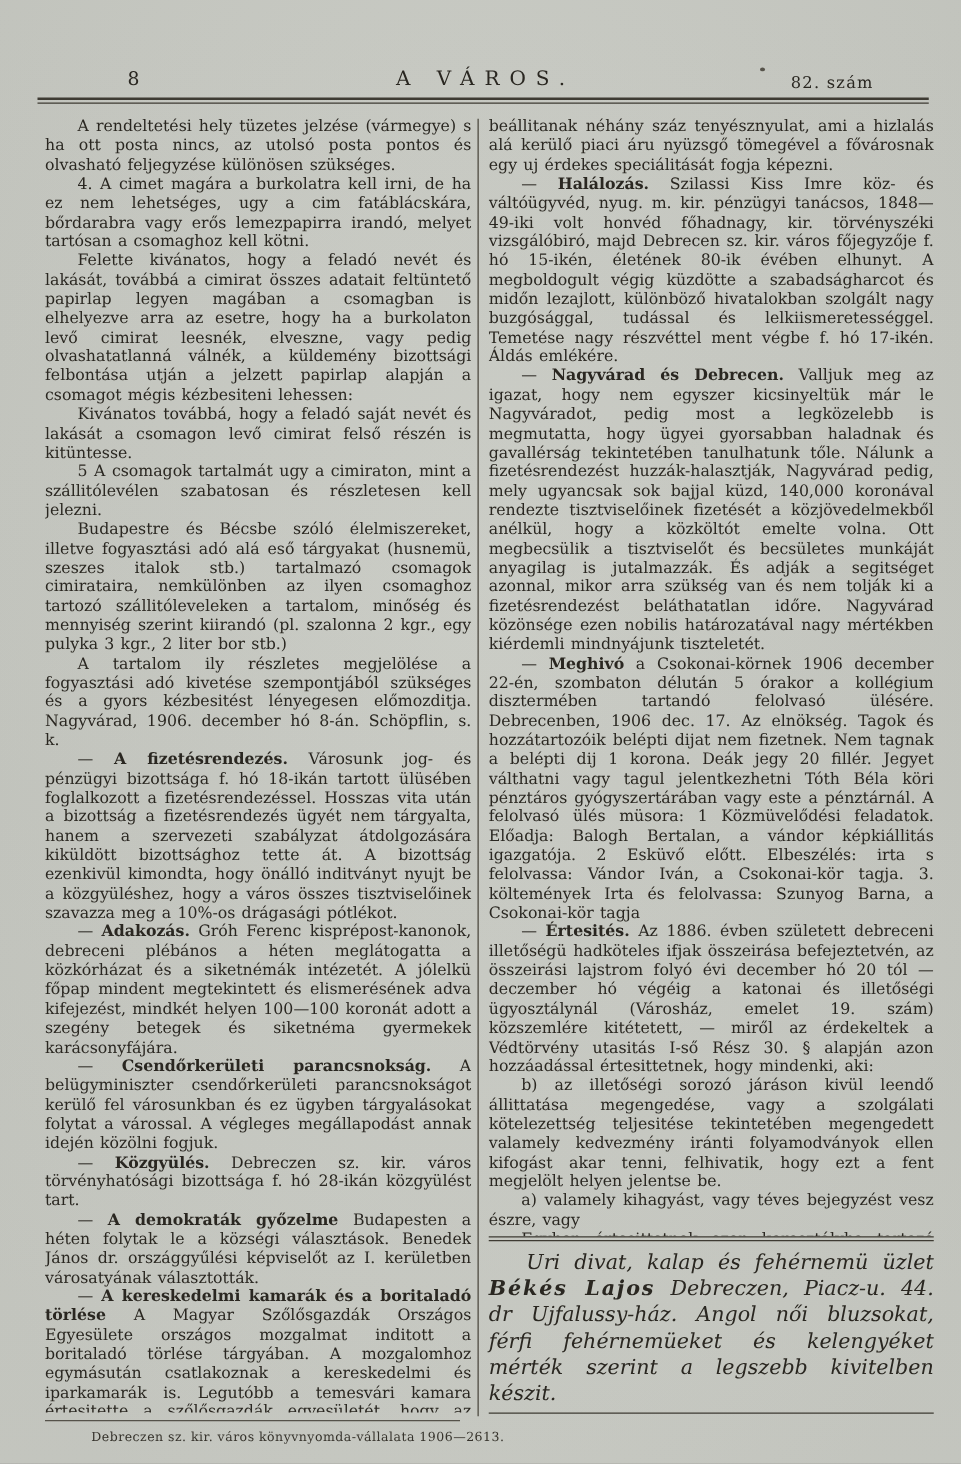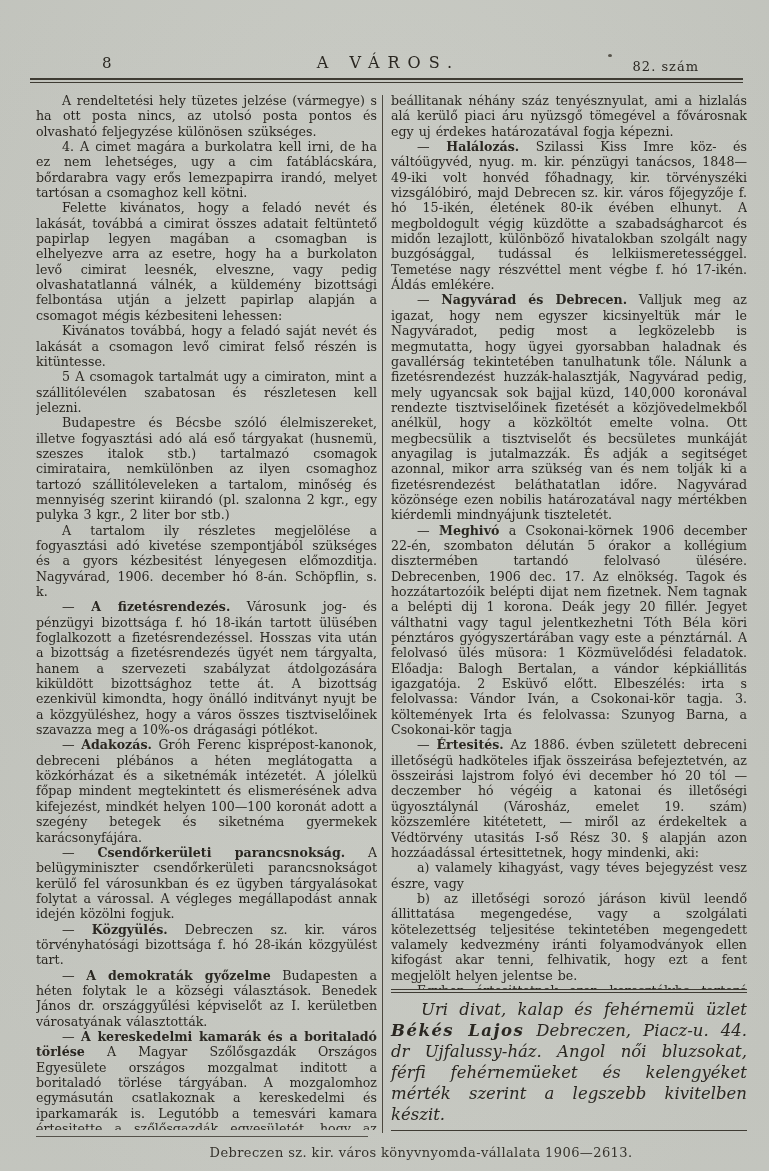--- a/index.html
+++ b/index.html
@@ -106,22 +106,21 @@
   }
   .ad-bottom-rule{
     margin-top:5px;
     border:none;
     border-top:1.3px solid #3e3b33;
   }
   
   .imprint{
     margin-top:6px;
     padding-left:73px;
-    text-align:center;
-    font-size:13px;
+    font-size:10px;
     letter-spacing:0.4px;
     color:#35322b;
     font-family:"DejaVu Serif","Liberation Serif",serif;
   }
   
   .speck{
     position:absolute;top:54px;left:608px;
     width:4px;height:3px;border-radius:50%;
     background:#56534a;
   }
@@ -156,27 +155,27 @@
           <p class="para"><span class="seg ">— </span><span class="seg b">A demokraták győzelme</span><span class="seg "> Budapesten a héten folytak le a községi választások. </span><span class="seg i">Benedek János</span><span class="seg "> dr. országgyűlési képviselőt az I. kerületben városatyának választották.</span></p>
           <p class="para"><span class="seg ">— </span><span class="seg b">A kereskedelmi kamarák és a boritaladó törlése</span><span class="seg "> A Magyar Szőlősgazdák Országos Egyesülete országos mozgalmat inditott a boritaladó törlése tárgyában. A mozgalomhoz egymásután csatlakoznak a kereskedelmi és iparkamarák is. Legutóbb a temesvári kamara értesitette a szőlősgazdák egyesületét, hogy az egyesület álláspontjának megfelelően szintén feliratot intéz az illetékes miniszterekhez a boritaladó törlése végett</span></p>
         </div>
       <hr class="col-end-rule">
     </section>
 
     <div class="col-divider"></div>
 
     <section class="col col-right">
       <div class="flow">
-          <p class="para" style="text-indent: 0px;"><span class="seg ">beállitanak néhány száz tenyésznyulat, ami a hizlalás alá kerülő piaci áru nyüzsgő tömegével a fővárosnak egy uj érdekes határozatával fogja képezni.</span></p>
+          <p class="para" style="text-indent: 0px;"><span class="seg ">beállitanak néhány száz tenyésznyulat, ami a hizlalás alá kerülő piaci áru nyüzsgő tömegével a fővárosnak egy uj érdekes speciálitását fogja képezni.</span></p>
           <p class="para"><span class="seg ">— </span><span class="seg b">Halálozás.</span><span class="seg "> Szilassi </span><span class="seg i">Kiss Imre</span><span class="seg "> köz- és váltóügyvéd, nyug. m. kir. pénzügyi tanácsos, 1848—49-iki volt honvéd főhadnagy, kir. törvényszéki vizsgálóbiró, majd Debrecen sz. kir. város főjegyzője f. hó 15-ikén, életének 80-ik évében elhunyt. A megboldogult végig küzdötte a szabadságharcot és midőn lezajlott, különböző hivatalokban szolgált nagy buzgósággal, tudással és lelkiismeretességgel. Temetése nagy részvéttel ment végbe f. hó 17-ikén. Áldás emlékére.</span></p>
           <p class="para"><span class="seg ">— </span><span class="seg b">Nagyvárad és Debrecen.</span><span class="seg "> Valljuk meg az igazat, hogy nem egyszer kicsinyeltük már le Nagyváradot, pedig most a legközelebb is megmutatta, hogy ügyei gyorsabban haladnak és gavallérság tekintetében tanulhatunk tőle. Nálunk a fizetésrendezést huzzák-halasztják, Nagyvárad pedig, mely ugyancsak sok bajjal küzd, 140,000 koronával rendezte tisztviselőinek fizetését a közjövedelmekből anélkül, hogy a közköltót emelte volna. Ott megbecsülik a tisztviselőt és becsületes munkáját anyagilag is jutalmazzák. És adják a segitséget azonnal, mikor arra szükség van és nem tolják ki a fizetésrendezést beláthatatlan időre. Nagyvárad közönsége ezen nobilis határozatával nagy mértékben kiérdemli mindnyájunk tiszteletét.</span></p>
           <p class="para"><span class="seg ">— </span><span class="seg b">Meghivó</span><span class="seg "> a Csokonai-körnek 1906 december 22-én, szombaton délután 5 órakor a kollégium disztermében tartandó felolvasó ülésére. Debrecenben, 1906 dec. 17. Az elnökség. Tagok és hozzátartozóik belépti dijat nem fizetnek. Nem tagnak a belépti dij 1 korona. Deák jegy 20 fillér. Jegyet válthatni vagy tagul jelentkezhetni Tóth Béla köri pénztáros gyógyszertárában vagy este a pénztárnál. A felolvasó ülés müsora: 1 Közmüvelődési feladatok. Előadja: Balogh Bertalan, a vándor képkiállitás igazgatója. 2 Esküvő előtt. Elbeszélés: irta s felolvassa: Vándor Iván, a Csokonai-kör tagja. 3. költemények Irta és felolvassa: Szunyog Barna, a Csokonai-kör tagja</span></p>
           <p class="para"><span class="seg ">— </span><span class="seg b">Értesités.</span><span class="seg "> Az 1886. évben született debreceni illetőségü hadköteles ifjak összeirása befejeztetvén, az összeirási lajstrom folyó évi december hó 20 tól — deczember hó végéig a katonai és illetőségi ügyosztálynál (Városház, emelet 19. szám) közszemlére kitétetett, — miről az érdekeltek a Védtörvény utasitás I-ső Rész 30. § alapján azon hozzáadással értesittetnek, hogy mindenki, aki:</span></p>
+          <p class="para"><span class="seg i">b)</span><span class="seg "> az illetőségi sorozó járáson kivül leendő állittatása megengedése, vagy a szolgálati kötelezettség teljesitése tekintetében megengedett valamely kedvezmény iránti folyamodványok ellen kifogást akar tenni, felhivatik, hogy ezt a fent megjelölt helyen jelentse be.</span></p>
           <p class="para"><span class="seg i">a)</span><span class="seg "> valamely kihagyást, vagy téves bejegyzést vesz észre, vagy</span></p>
-          <p class="para"><span class="seg i">b)</span><span class="seg "> az illetőségi sorozó járáson kivül leendő állittatása megengedése, vagy a szolgálati kötelezettség teljesitése tekintetében megengedett valamely kedvezmény iránti folyamodványok ellen kifogást akar tenni, felhivatik, hogy ezt a fent megjelölt helyen jelentse be.</span></p>
           <p class="para"><span class="seg ">Egyben értesittetnek ezen korosztályba tartozó hadkötelesek, hogy a sorshuzás 1907. évi január hó 25 én délelőtt 9 órakor a városház nagytanács termében tartatik meg. </span></p>
         </div>
       <div class="ad-block">
         <div class="ad-top-rule"></div>
         <p class="ad-text"><span class="seg i">Uri divat, kalap és fehérnemü üzlet </span><span class="seg bi">Békés Lajos</span><span class="seg i"> Debreczen, Piacz-u. 44. dr Ujfalussy-ház. Angol női bluzsokat, férfi fehérnemüeket és kelengyéket mérték szerint a legszebb kivitelben készit.</span></p>
         <hr class="ad-bottom-rule">
       </div>
     </section>
   </main>
 

